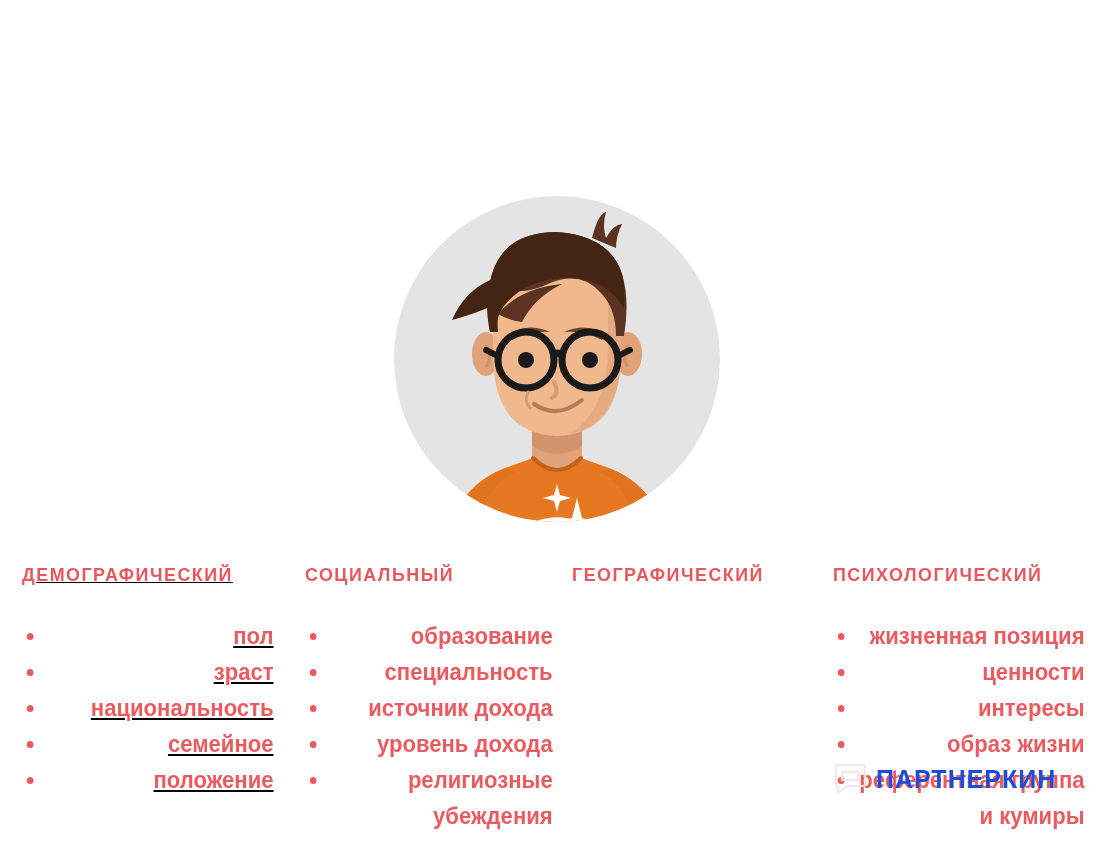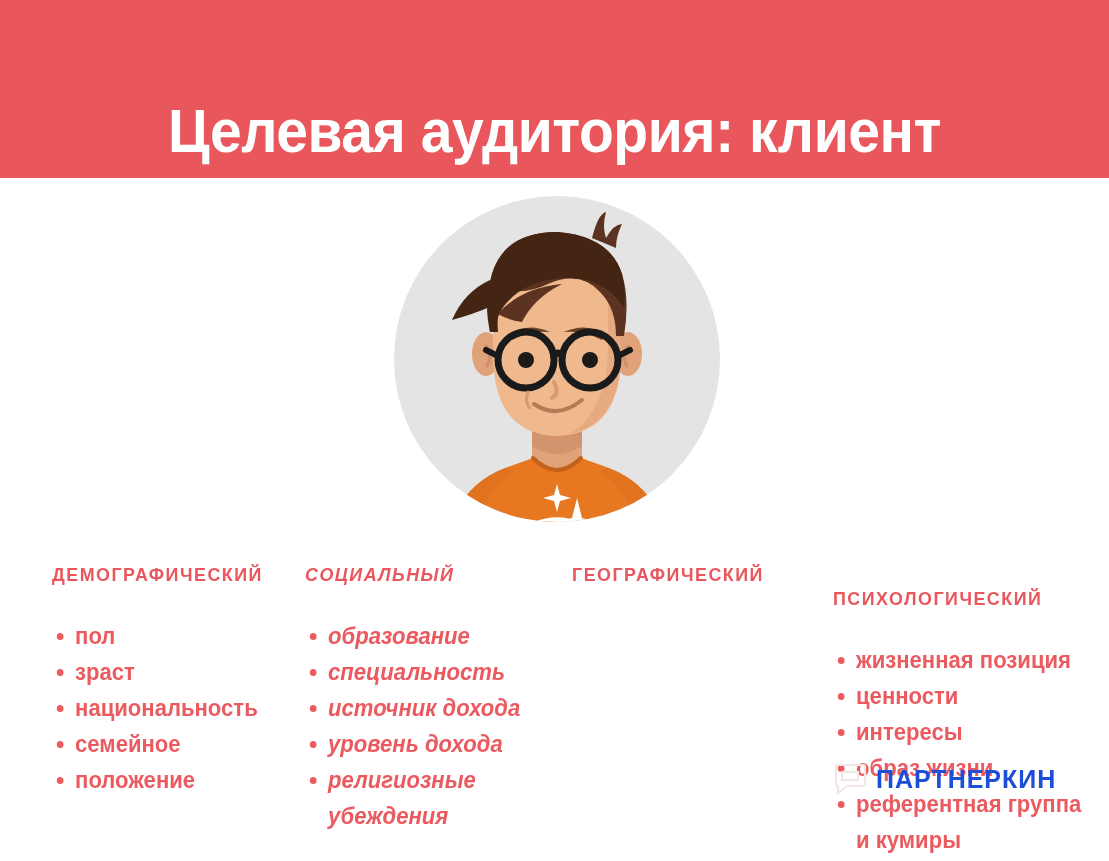--- a/index.html
+++ b/index.html
@@ -65,41 +65,42 @@
     position: absolute;
     left: 0;
     top: 565px;
     width: 1109px;
     height: 296px;
   }
   .column {
     position: absolute;
     top: 0;
   }
-  .col-0 { left: 52px;  width: 262px; }
-  .col-1 { left: 305px; width: 258px; font-style: italic; }
+  .col-0 { left: 22px;  width: 262px; text-decoration: underline; }
+  .col-1 { left: 305px; width: 258px; }
   .col-2 { left: 572px; width: 258px; }
-  .col-3 { left: 833px; width: 262px; margin-top: 24px; }
+  .col-3 { left: 833px; width: 262px; }
 
   .col-heading {
     color: #e9565c;
     font-size: 19px;
     font-weight: bold;
     letter-spacing: 1.6px;
     line-height: 1;
     white-space: nowrap;
     margin: 0 0 34px 0;
     transform: scaleX(0.94);
     transform-origin: left center;
   }
 
   .col-list {
     list-style: none;
     margin: 0;
     padding: 0;
+    text-align: right;
   }
   .col-item {
     position: relative;
     color: #ea5a5f;
     font-size: 23px;
     font-weight: bold;
     line-height: 36px;
     padding-left: 24px;
     transform: scaleX(0.96);
     transform-origin: left center;
@@ -137,23 +138,20 @@
     width: 34px;
     height: 34px;
     flex: 0 0 34px;
   }
 </style>
 </head>
 <body>
 
 <div id="page">
 
-  <div id="header-banner">
-    <h1 id="page-title">Целевая аудитория: клиент</h1>
-  </div>
 
   <div id="illustration">
     <svg width="326" height="340" viewBox="0 0 326 340" xmlns="http://www.w3.org/2000/svg">
       <defs>
         <clipPath id="circleClip">
           <circle cx="163" cy="163" r="163"></circle>
         </clipPath>
       </defs>
 
       <circle cx="163" cy="163" r="163" fill="#e4e4e4"></circle>

